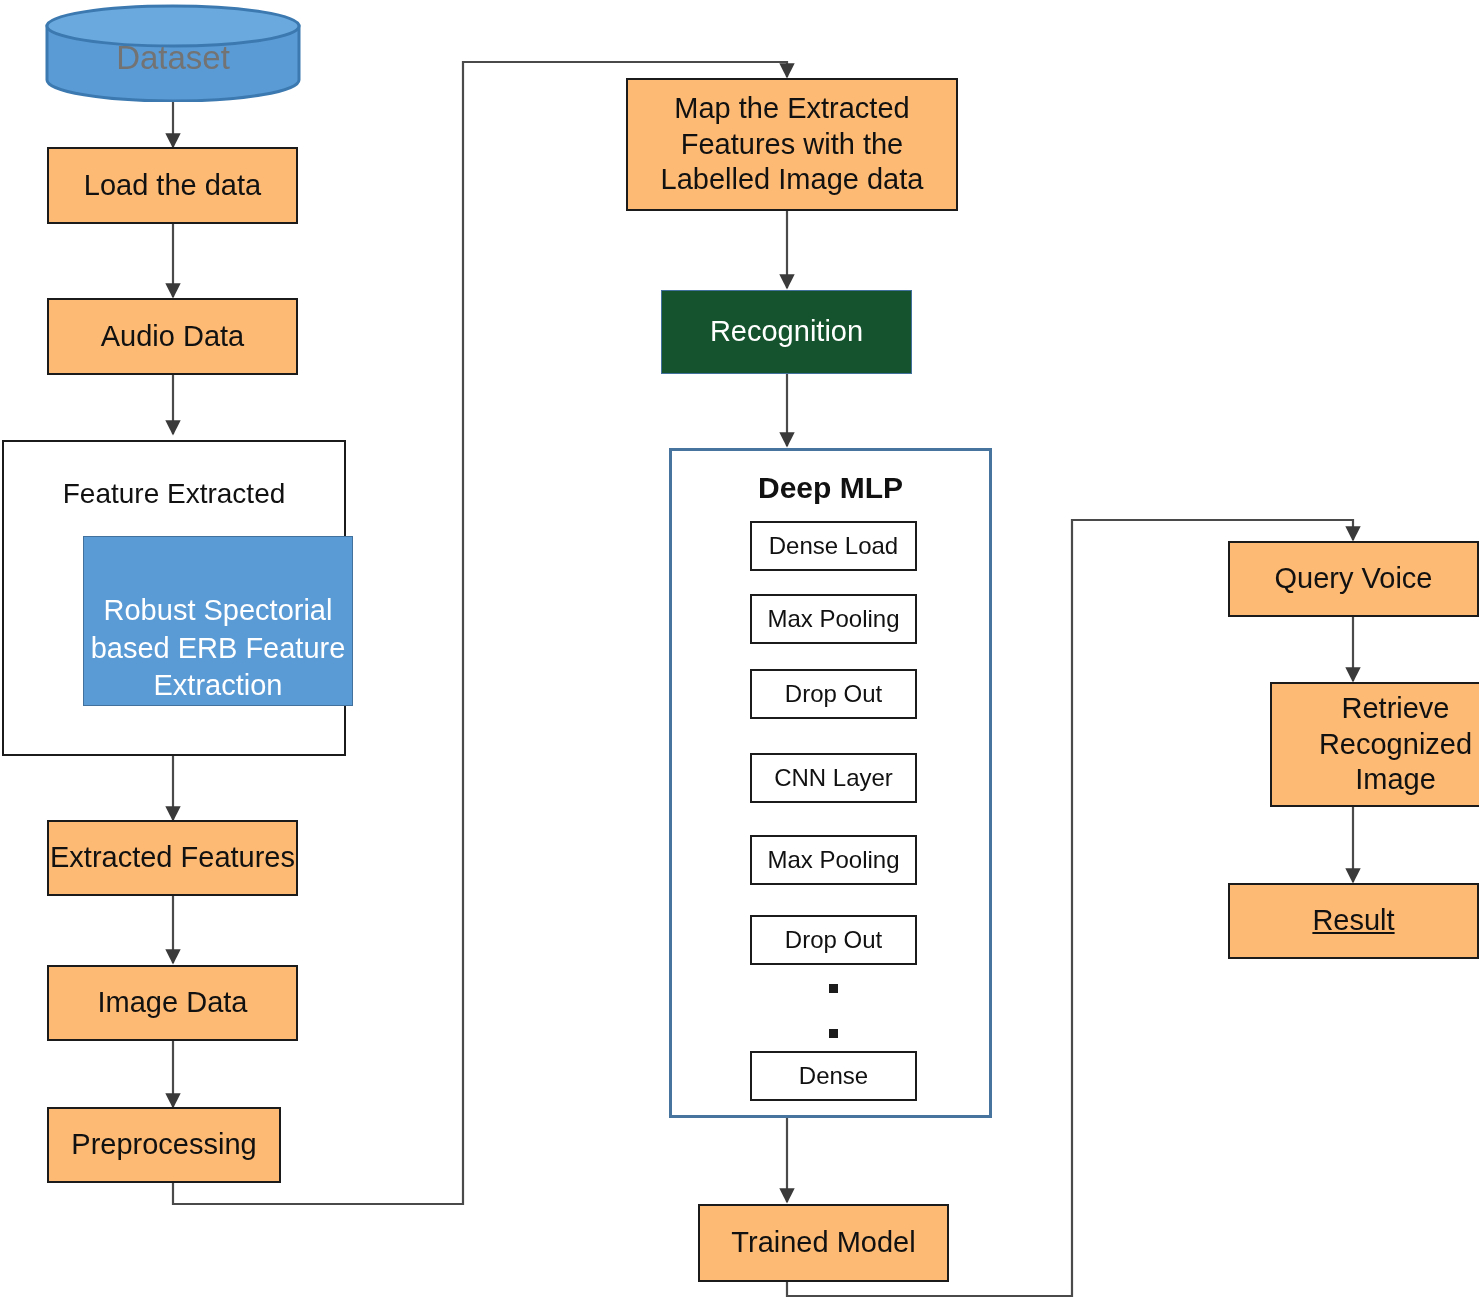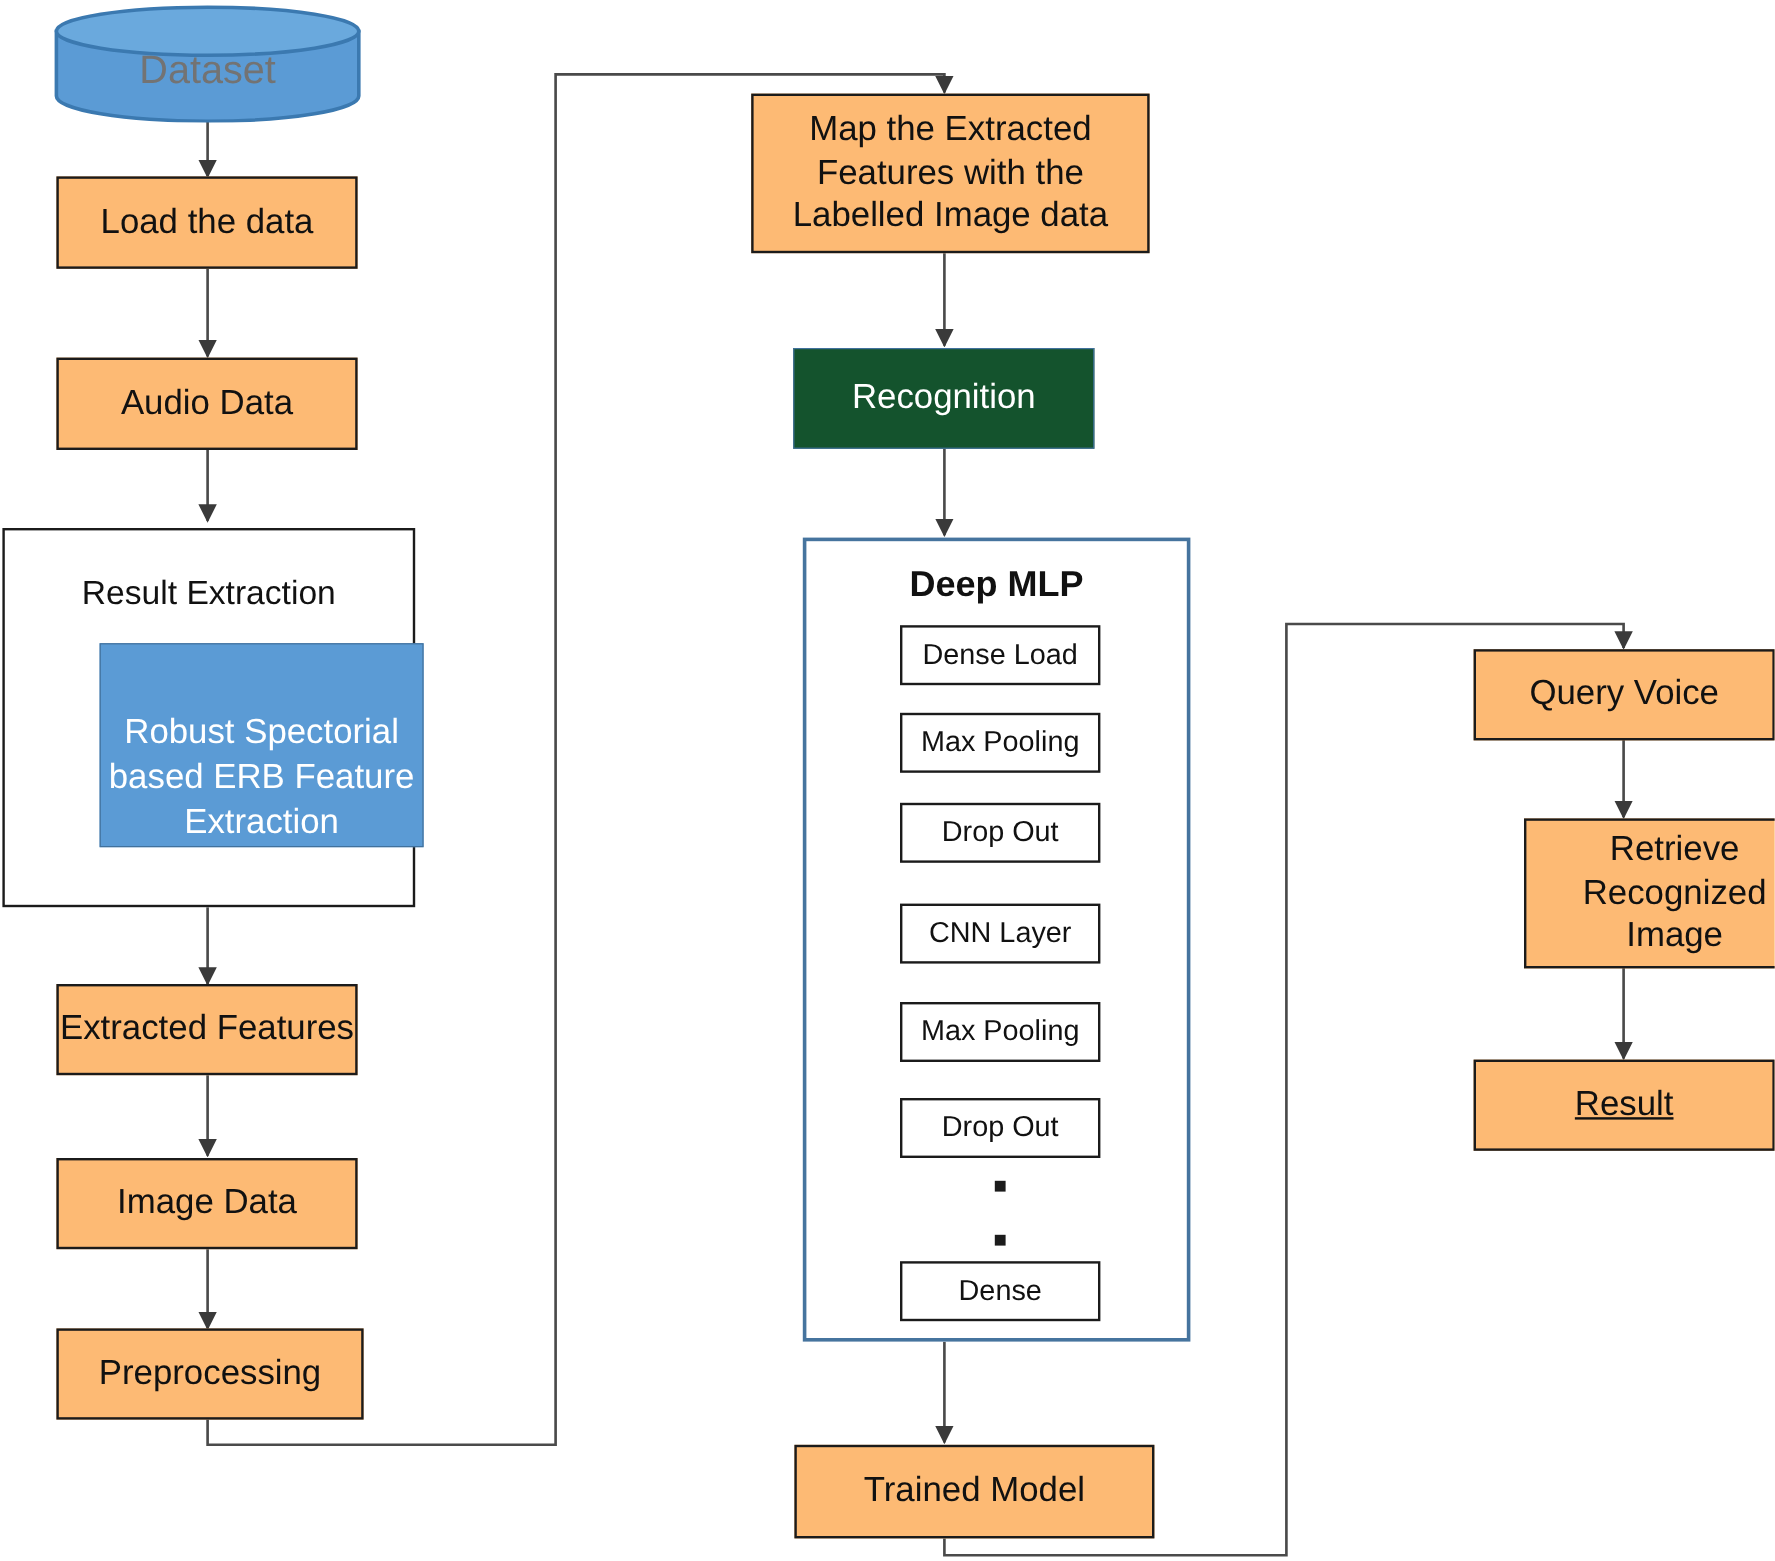--- a/index.html
+++ b/index.html
@@ -179,35 +179,35 @@
 
   <div class="node plain-box" style="left:47px; top:147px; width:251px; height:77px;">
     <span>Load the data</span>
   </div>
 
   <div class="node plain-box" style="left:47px; top:298px; width:251px; height:77px;">
     <span>Audio Data</span>
   </div>
 
   <div class="group-box" id="feature-extraction-group" style="left:2px; top:440px; width:344px; height:316px;">
-    <div class="group-title" id="feature-extraction-title">Result Extraction</div>
+    <div class="group-title" id="feature-extraction-title">Feature Extracted</div>
     <div class="erb-box" style="left:38px; top:94px; width:270px; height:170px;">
       <span class="erb-text">Robust Spectorial based ERB Feature Extraction</span>
     </div>
   </div>
 
   <div class="node plain-box" style="left:47px; top:820px; width:251px; height:76px;">
     <span>Extracted Features</span>
   </div>
 
   <div class="node plain-box" style="left:47px; top:965px; width:251px; height:76px;">
     <span>Image Data</span>
   </div>
 
-  <div class="node plain-box" style="left:47px; top:1107px; width:256px; height:76px;">
+  <div class="node plain-box" style="left:47px; top:1107px; width:234px; height:76px;">
     <span>Preprocessing</span>
   </div>
 
   <div class="node plain-box" style="left:626px; top:78px; width:332px; height:133px; padding:0 10px;">
     <span>Map the Extracted Features with the Labelled Image data</span>
   </div>
 
   <div class="node blue-box" style="left:661px; top:290px; width:251px; height:84px;">
     <span>Recognition</span>
   </div>
@@ -235,21 +235,21 @@
     </div>
 
     <div class="ellipsis-dot" style="left:157px; top:533px;"></div>
     <div class="ellipsis-dot" style="left:157px; top:578px;"></div>
 
     <div class="layer-box" style="left:78px; top:600px; width:167px; height:50px;">
       <span>Dense</span>
     </div>
   </div>
 
-  <div class="node plain-box" style="left:662px; top:1204px; width:300px; height:78px;text-align:center;">
+  <div class="node plain-box" style="left:698px; top:1204px; width:251px; height:78px;text-align:center;">
     <span>Trained Model</span>
   </div>
 
   <div class="node plain-box" style="left:1228px; top:541px; width:251px; height:76px;">
     <span>Query Voice</span>
   </div>
 
   <div class="node plain-box" style="left:1270px; top:682px; width:251px; height:125px; padding:0 6px;">
     <span>Retrieve Recognized Image</span>
   </div>

